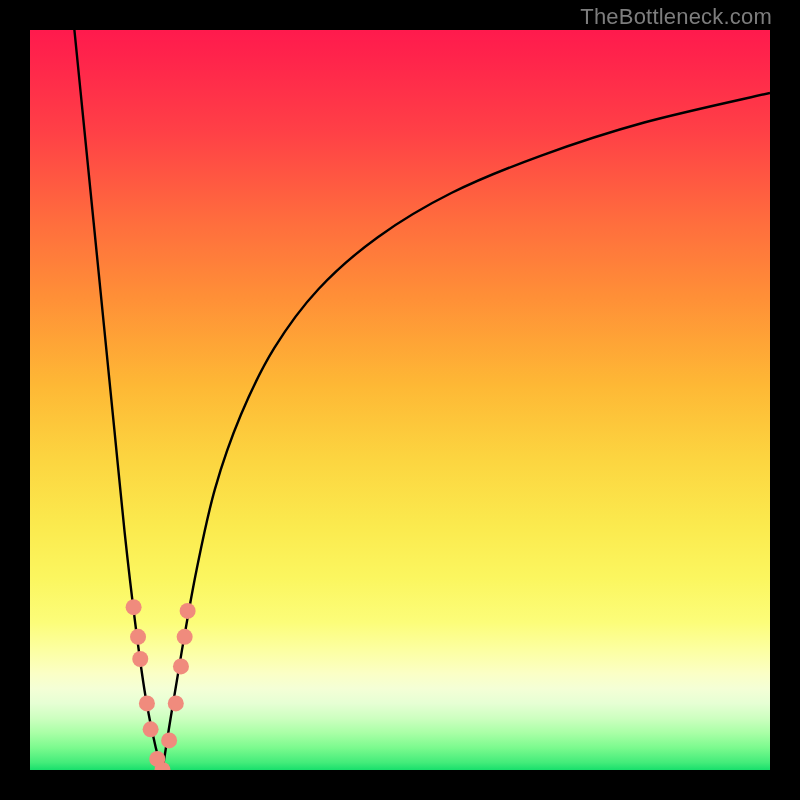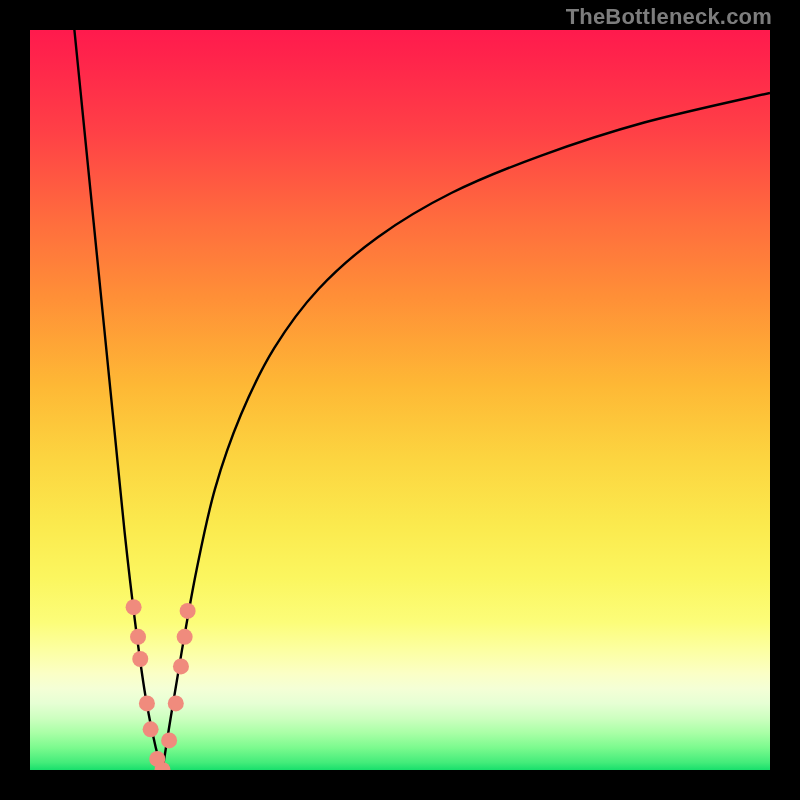--- a/index.html
+++ b/index.html
@@ -60,21 +60,21 @@
     top: 0;
     width: 740px;
     height: 740px;
   }
   .watermark {
     position: absolute;
     top: 4px;
     right: 28px;
     color: #7d7d7d;
     font-size: 22px;
-    font-weight: 700;
+    font-weight: 400;
     letter-spacing: 0.2px;
     user-select: none;
   }
 </style>
 </head>
 <body>
 
 <div class="frame">
 
   <div class="watermark">TheBottleneck.com</div>

